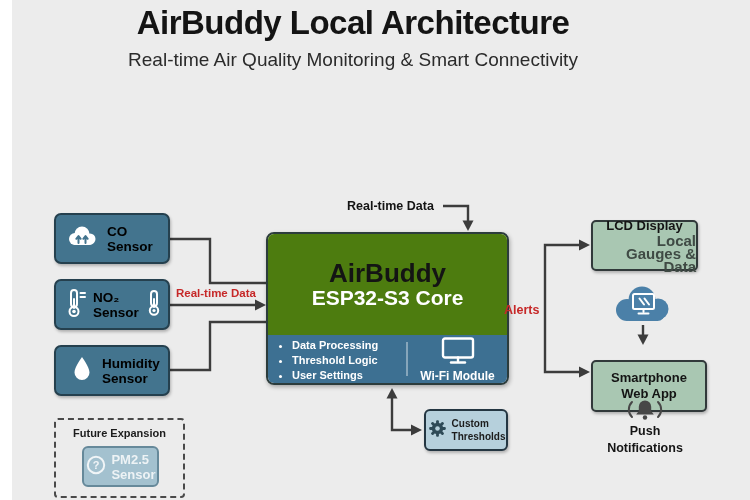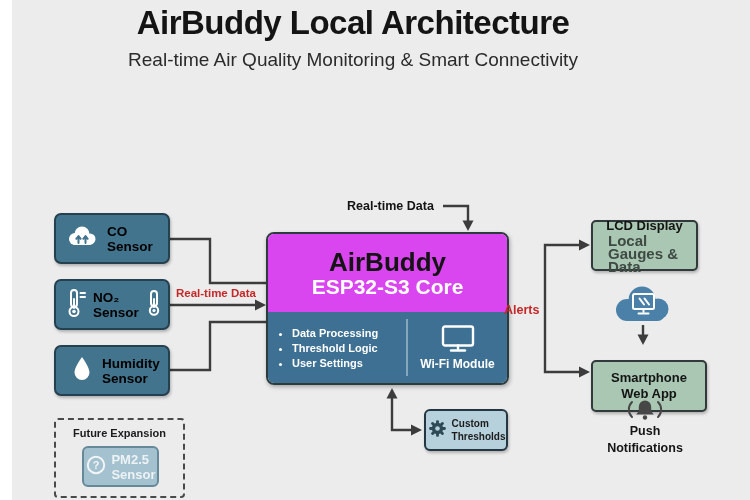--- a/index.html
+++ b/index.html
@@ -22,36 +22,37 @@
     border-radius:7px;display:flex;align-items:center;color:#000000;
     box-shadow:1px 2px 3px rgba(0,0,0,.25);padding:0 6px 0 9px;
   }
   .sensor .txt{font-size:13.5px;font-weight:800;line-height:15px;margin-left:8px;}
   
   .core{
     left:266px;top:232px;width:243px;height:153px;border:2.5px solid #2c3c3c;
     border-radius:8px;overflow:hidden;box-shadow:1px 2px 4px rgba(0,0,0,.3);
     display:flex;flex-direction:column;
   }
-  .core-head{height:78px;background:#d946ef;display:flex;flex-direction:column;
+  .core-head{height:101px;background:#4d7c0f;display:flex;flex-direction:column;
     align-items:center;justify-content:center;}
   .core-title{font-size:26px;font-weight:800;color:#141414;line-height:27px;}
   .core-sub{font-size:21px;font-weight:800;color:#ffffff;line-height:22px;}
   .core-body{flex:1;background:#3d7092;display:flex;align-items:stretch;}
   .core-feats{width:138px;display:flex;align-items:center;}
   .core-feats ul{margin:0;padding:2px 0 0 24px;list-style:disc;color:#fff;}
   .core-feats li{font-size:11px;font-weight:700;color:#fff;line-height:15px;}
   .core-div{width:2px;background:rgba(255,255,255,.38);margin:7px 0;}
   .core-wifi{flex:1;display:flex;flex-direction:column;align-items:center;justify-content:center;}
   .core-wifi .lbl{font-size:12px;font-weight:800;color:#fff;margin-top:0;}
   
   .outbox{
     background:#a9c7b2;border:2px solid #31393a;border-radius:5px;
     display:flex;flex-direction:column;align-items:center;justify-content:center;
     box-shadow:1px 2px 3px rgba(0,0,0,.25);
+    text-align:right;
   }
   .outbox .t1{font-size:13px;font-weight:800;color:#141414;line-height:16px;}
   .outbox .t2{font-size:15px;font-weight:600;color:#3f4a44;line-height:13px;padding-left:15px;}
   #lcd-box{left:591px;top:220px;width:107px;height:51px;}
   #smartphone-box{left:591px;top:360px;width:116px;height:52px;}
   
   .cloud-wrap{position:absolute;left:611px;top:281px;z-index:2;}
   .bell-wrap{position:absolute;left:610px;top:397px;width:70px;display:flex;
     justify-content:center;z-index:2;}
   .push-txt{position:absolute;left:591px;top:423px;width:108px;text-align:center;

